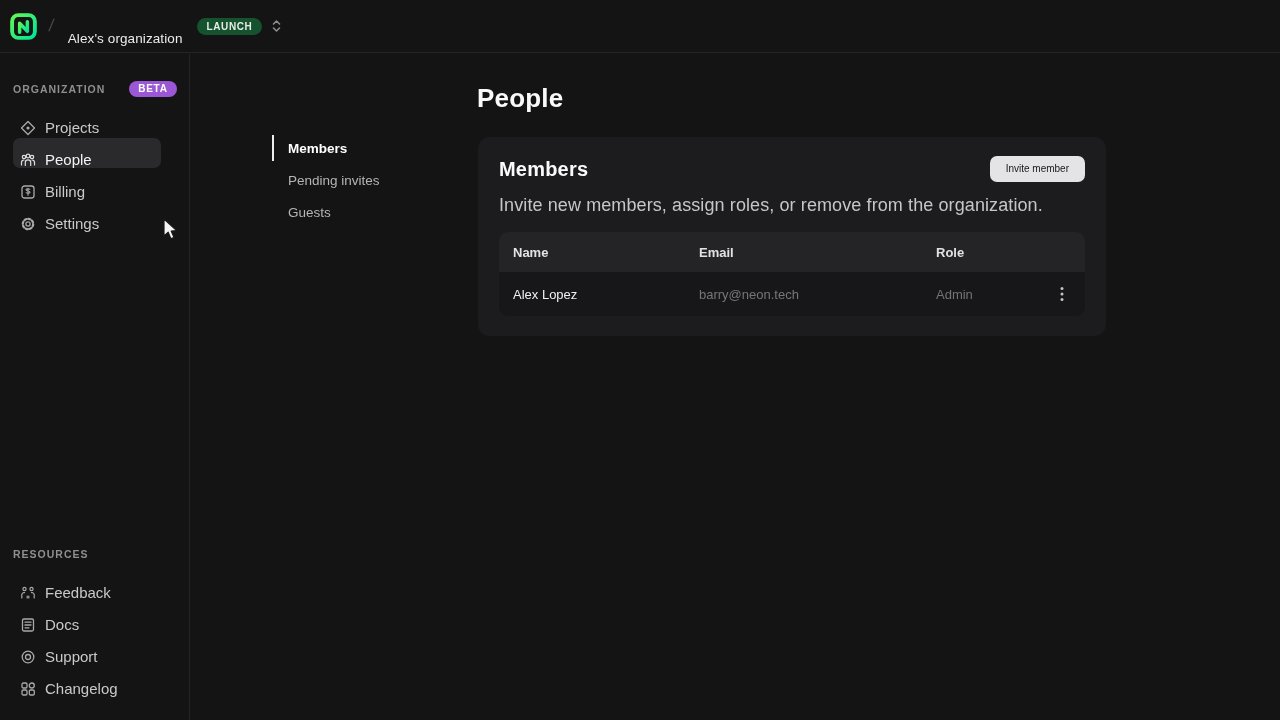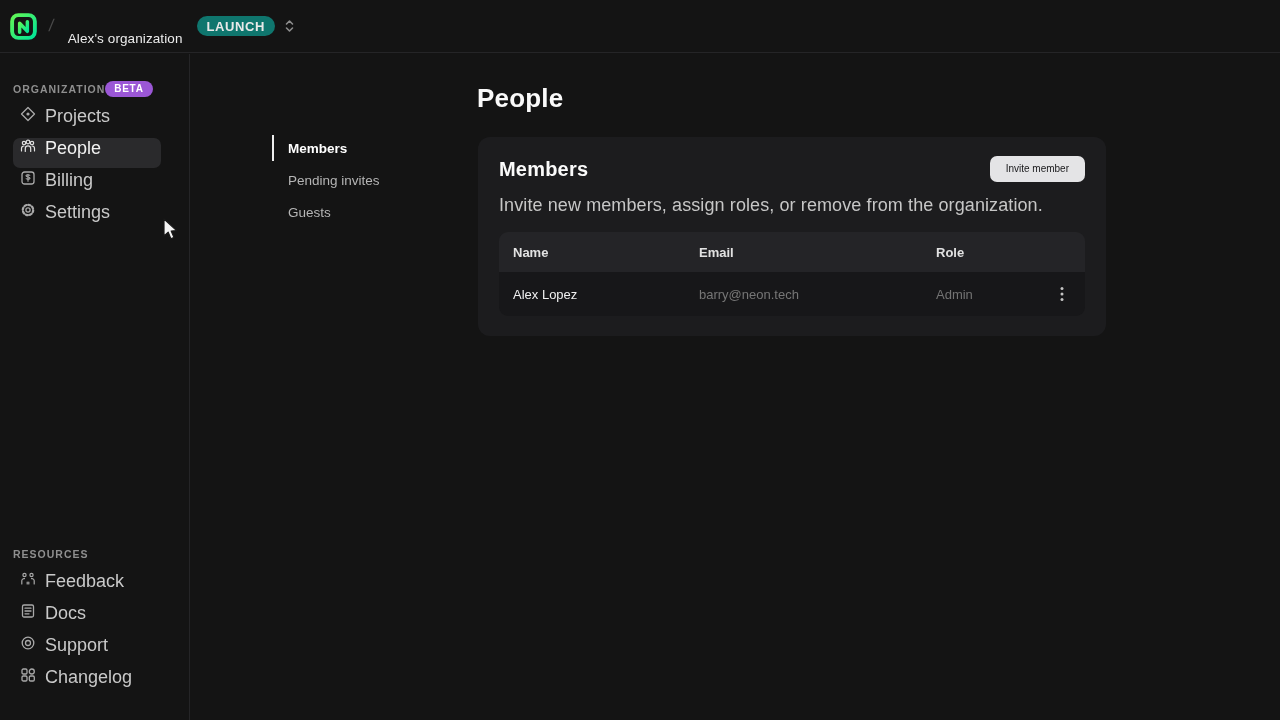--- a/index.html
+++ b/index.html
@@ -6,34 +6,34 @@
   html,body { background:#000; }
   body { font-family:"Liberation Sans","DejaVu Sans",sans-serif; -webkit-font-smoothing:antialiased; }
   .canvas { position:relative; width:1280px; height:720px; background:#141414; overflow:hidden; color:#e6e6e6; }
 
   
   .header { position:absolute; top:0; left:0; width:100%; height:53px;
             border-bottom:1px solid #252527; display:flex; align-items:center; padding:0 16px 0 10px; }
   .logo { width:27px; height:27px; display:block; }
   .hdr-slash { color:#4a4a4a; font-size:17px; margin:0 14px 0 12px; font-weight:300; transform:skewX(-8deg); }
   .org-name { font-size:13.5px; color:#ececec; letter-spacing:.1px;margin-top:24px; }
-  .plan-badge { margin-left:14px; background:#0f766e; color:#e9e9e9; font-size:13px; font-weight:700;
+  .plan-badge { margin-left:14px; background:#14532d; color:#e9e9e9; font-size:10px; font-weight:700;
                 letter-spacing:.6px; border-radius:999px; padding:4px 10px 3px; line-height:1; cursor:pointer;text-align:right; }
   .org-switch { margin-left:8px; color:#8d8d8d; display:flex; align-items:center; cursor:pointer; }
 
   
   .sidebar { position:absolute; top:54px; left:0; width:190px; height:666px;
              border-right:1px solid #252527; padding-top:30px; }
-  .side-label-row { display:flex; align-items:center; gap:0; padding:0 0 12px 13px; height:22px; }
+  .side-label-row { display:flex; align-items:center; gap:24px; padding:0 0 12px 13px; height:22px; }
   .side-label { font-size:10.5px; font-weight:700; letter-spacing:1px; color:#8f8f8f; }
   .beta-badge { background:#9b57d6; color:#fff; font-size:10px; font-weight:700; letter-spacing:.7px;
                 border-radius:999px; padding:3.5px 9px 3px; line-height:1; }
   .side-nav { list-style:none; }
-  .side-item { display:flex; align-items:flex-start; height:30px; margin:0 28px 2px 13px; padding:0 0 0 7px;
-               border-radius:7px; color:#c9c9c9; font-size:18px; cursor:pointer; }
+  .side-item { display:flex; align-items:flex-end; height:30px; margin:0 28px 2px 13px; padding:0 0 0 7px;
+               border-radius:7px; color:#c9c9c9; font-size:15px; cursor:pointer; }
   .side-item .icn { width:16px; height:16px; margin-right:9px; color:#a9a9a9; flex:0 0 16px; }
   .side-item.active { background:#2a2a2c; color:#f2f2f2; }
   .side-item.active .icn { color:#e0e0e0; }
   .side-resources { position:absolute; bottom:21px; left:0; width:100%; }
 
   
   .main { position:absolute; top:54px; left:191px; width:1089px; height:666px; }
   .page-title { position:absolute; left:286px; top:29px; font-size:26px; font-weight:700; color:#fafafa; letter-spacing:.2px; }
 
   .subnav { position:absolute; left:81px; top:84px; list-style:none; }

